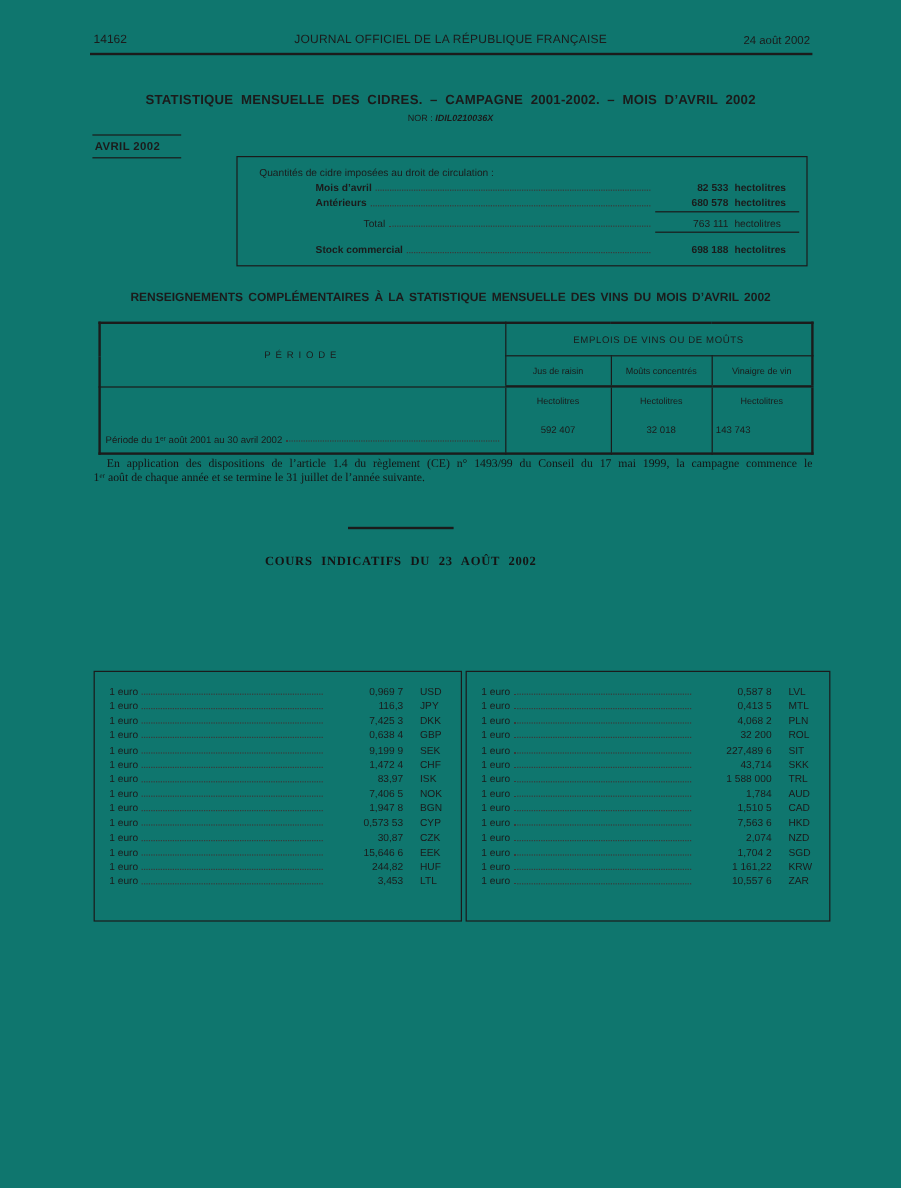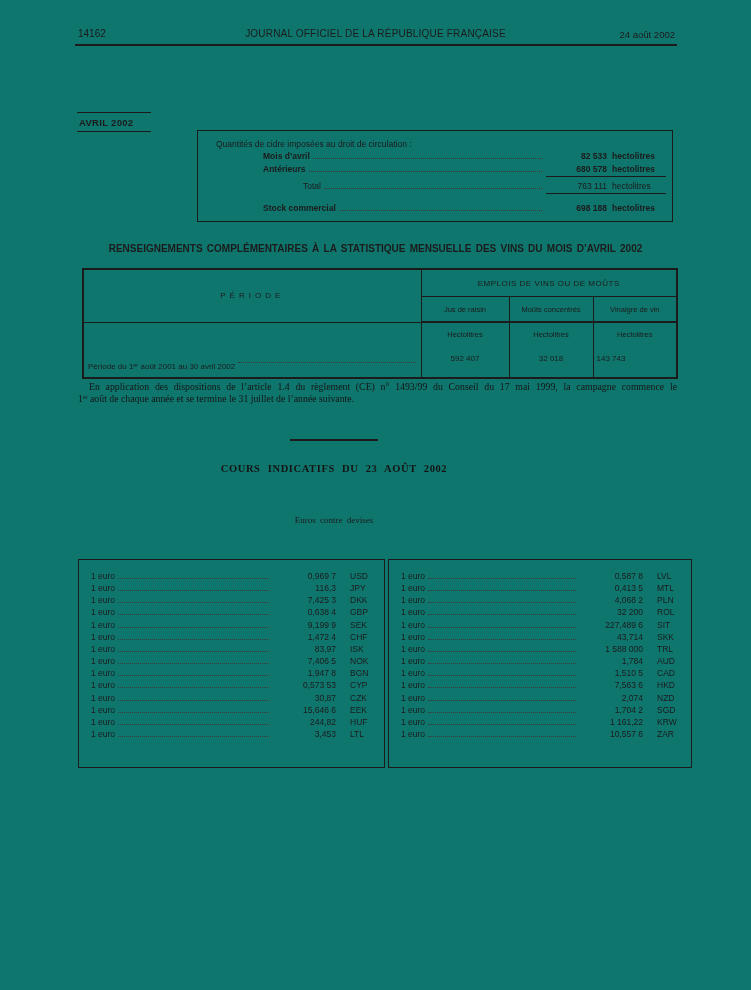--- a/index.html
+++ b/index.html
@@ -38,21 +38,21 @@
           border:2px solid #1b1b1b;}
   .vtable th,.vtable td{border:1px solid #1b1b1b;font-weight:normal;padding:0;}
   .vtable .periode-h{letter-spacing:4px;text-align:center;font-size:8px;}
   .vtable .group-h{text-align:center;font-size:8px;letter-spacing:.5px;height:26px;}
   .vtable tr.sub th{height:24px;text-align:center;font-size:7.5px;border-bottom:2px solid #1b1b1b;}
   .vtable .bodyrow td{height:54px;vertical-align:top;}
   .hect{padding-top:7px;text-align:center;font-size:7.5px;}
   .vval{margin-top:15px;text-align:center;font-size:8px;}
   .vval.left{text-align:left;padding-left:3px;}
   .pcell{vertical-align:bottom !important;}
-  .pflex{display:flex;align-items:flex-start;padding:0 2px 6px 4px;font-size:8px;}
+  .pflex{display:flex;align-items:flex-end;padding:0 2px 6px 4px;font-size:8px;}
 
   .note{position:absolute;left:78px;width:599px;top:381px;font-family:"Liberation Serif",serif;font-size:9.8px;line-height:11.5px;color:#141414;}
   .note .l1{text-align:justify;text-align-last:justify;text-indent:11px;}
 
   .divider{position:absolute;left:290px;top:439px;width:88px;height:2px;background:#1b1b1b;}
 
   
   .cours-head{position:absolute;left:78px;width:512px;top:461px;text-align:center;font-family:"Liberation Serif",serif;
               font-size:10.5px;line-height:15px;letter-spacing:.6px;word-spacing:4px;font-weight:600;color:#141414;}
   .cours-sub{position:absolute;left:78px;width:512px;top:515px;text-align:center;font-family:"Liberation Serif",serif;font-size:9px;word-spacing:2px;}
@@ -69,20 +69,22 @@
 </head>
 <body>
 
 <div class="page">
 
   <div class="hdr-num">14162</div>
   <div class="hdr-title">JOURNAL OFFICIEL DE LA RÉPUBLIQUE FRANÇAISE</div>
   <div class="hdr-date">24 août 2002</div>
   <div class="hdr-rule"></div>
 
+  <div class="c-title">STATISTIQUE MENSUELLE DES CIDRES. – CAMPAGNE 2001-2002. – MOIS D’AVRIL 2002</div>
+  <div class="nor c-nor"><span>NOR :</span> <span class="nor-val">IDIL0210036X</span></div>
   <div class="avril">AVRIL 2002</div>
 
   <div class="cbox">
     <div class="cbox-heading">Quantités de cidre imposées au droit de circulation :</div>
     <div class="crow i1">
       <span>Mois d’avril</span>
       <span class="leader"></span>
       <span class="cval">82 533</span>
       <span class="cunit">hectolitres</span>
     </div>
@@ -153,21 +155,20 @@
   <div class="note">
     <div class="l1">En application des dispositions de l’article 1.4 du règlement (CE) n° 1493/99 du Conseil du 17 mai 1999, la campagne commence le</div>
     <div class="l2">1ᵉʳ août de chaque année et se termine le 31 juillet de l’année suivante.</div>
   </div>
 
   <div class="divider"></div>
 
   <div class="cours-head">
     <div>COURS INDICATIFS DU 23 AOÛT 2002</div>
   </div>
-  <div class="cours-sub">Euros contre devises</div>
 
   <div class="ratebox left">
     <div>
 
         <div class="raterow">
           <span class="rbase">1 euro</span>
           <span class="leader"></span>
           <span class="rval">0,969 7</span>
           <span class="rcode">USD</span>
         </div>

